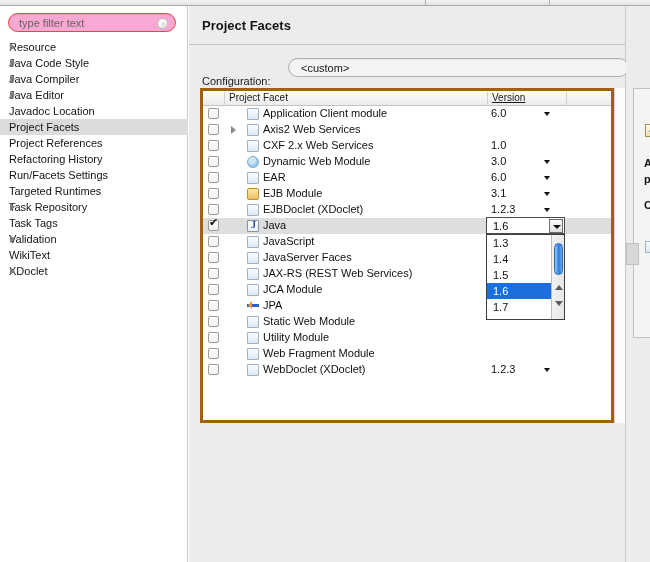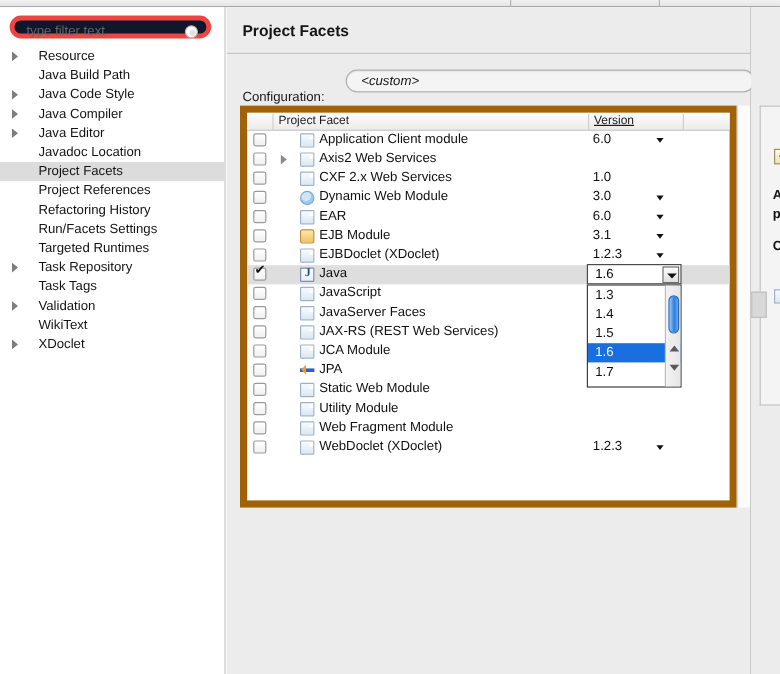--- a/index.html
+++ b/index.html
@@ -16,54 +16,54 @@
   
   .topstrip{ position:absolute; left:0; top:0; width:650px; height:6px;
     background:linear-gradient(#f2f2f2,#e4e4e4); border-bottom:1px solid #a9a9a9; }
   .topstrip .tick{ position:absolute; top:0; width:1px; height:6px; background:#b4b4b4; }
 
   
   .sidebar{ position:absolute; left:0; top:6px; width:188px; height:556px;
     background:#ffffff; border-right:1px solid #c8c8c8; }
   .filterwrap{ position:absolute; left:8px; top:7px; width:168px; height:19px; }
   .filterbox{
-    width:168px; height:19px; border:4px solid #ef4444; border-radius:10px;
-    background:#0f172a; position:relative; box-shadow:inset 0 1px 1px rgba(0,0,0,.09);
+    width:168px; height:19px; border:1px solid #ef4444; border-radius:10px;
+    background:#f9a8d4; position:relative; box-shadow:inset 0 1px 1px rgba(0,0,0,.09);
   }
   .filterbox .ph{ position:absolute; left:10px; top:3px; font-size:11px; color:#646464; }
   .clearicon{ position:absolute; right:7px; top:4px; width:11px; height:11px;
     border:1px solid #b5b5b5; border-radius:50%; background:#fbfbfb; }
   .clearicon:after{ content:""; position:absolute; left:3px; top:3px; width:5px;height:5px;
     border-radius:50%; background:#e2e2e2; }
 
   .tree{ position:absolute; left:0; top:33px; width:188px; }
-  .titem{ position:relative; height:16px; line-height:16px; padding-left:32px;
+  .titem{ position:relative; height:16px; line-height:16px; padding-left:9px;
     font-size:11px; color:#141414; white-space:nowrap; }
   .titem.sel{ background:#dcdcdc; }
   .arrow{ position:absolute; left:10px; top:4px; width:0;height:0;
     border-left:5px solid #7d7d7d; border-top:4px solid transparent; border-bottom:4px solid transparent; }
 
   
   .main{ position:absolute; left:189px; top:6px; width:461px; height:556px; background:#ececec; }
   .main-white{ position:absolute; left:0; top:0; width:461px; height:556px; background:#fff; }
   .mainpane{ position:absolute; left:0; top:0; width:437px; height:556px; background:#ececec;
      border-right:1px solid #c9c9c9; }
   .page-title{ position:absolute; left:13px; top:12px; font-size:13px; font-weight:bold; color:#151515; }
   .titlerule{ position:absolute; left:0; top:38px; width:437px; height:1px; background:#c6c6c6; }
 
   .cfgrow{ position:absolute; left:13px; top:52px; width:420px; height:20px; }
   .cfglabel{ position:absolute; left:0; top:17px; font-size:11px; color:#1a1a1a; }
   .cfgfield{ position:absolute; left:86px; top:0; width:341px; height:19px;
      background:#f4f4f4; border:1px solid #b0b0b0; border-radius:10px;
      box-shadow:inset 0 1px 1px rgba(0,0,0,.06); }
-  .cfgfield .val{ position:absolute; left:12px; top:3px; font-size:11px; color:#161616;font-style:italic; }
+  .cfgfield .val{ position:absolute; left:12px; top:3px; font-size:11px; color:#161616; }
 
   
   .table{ position:absolute; left:11px; top:82px; width:414px; height:335px;
-    background:#fff; border:6px solid #a16207; }
+    background:#fff; border:3px solid #a16207; }
   .thead{ position:relative; height:15px; background:linear-gradient(#fdfdfd,#ebebeb);
     border-bottom:1px solid #c3c3c3; }
   .th{ position:absolute; top:1px; font-size:10px; color:#1a1a1a; }
   .th.c0{ left:0; width:22px; height:14px; border-right:1px solid #cfcfcf; }
   .th.c1{ left:22px; padding-left:4px; width:263px; height:14px; border-right:1px solid #cfcfcf; }
   .th.c2{ left:285px; padding-left:4px; width:79px; height:14px; border-right:1px solid #cfcfcf;text-decoration:underline; }
   .th.c3{ left:364px; width:50px; height:14px; }
 
   .rows{ position:relative; }
   .row{ position:relative; height:16px; }
@@ -148,21 +148,20 @@
 
   <div class="sidebar">
     <div class="filterwrap">
       <div class="filterbox">
         <div class="ph">type filter text</div>
         <div class="clearicon"></div>
       </div>
     </div>
     <div class="tree" id="tree">
         <div class="titem"><div class="arrow"></div><span>Resource</span></div>
-        <div class="titem"><span>Java Build Path</span></div>
         <div class="titem"><div class="arrow"></div><span>Java Code Style</span></div>
         <div class="titem"><div class="arrow"></div><span>Java Compiler</span></div>
         <div class="titem"><div class="arrow"></div><span>Java Editor</span></div>
         <div class="titem"><span>Javadoc Location</span></div>
         <div class="titem sel"><span>Project Facets</span></div>
         <div class="titem"><span>Project References</span></div>
         <div class="titem"><span>Refactoring History</span></div>
         <div class="titem"><span>Run/Facets Settings</span></div>
         <div class="titem"><span>Targeted Runtimes</span></div>
         <div class="titem"><div class="arrow"></div><span>Task Repository</span></div>

